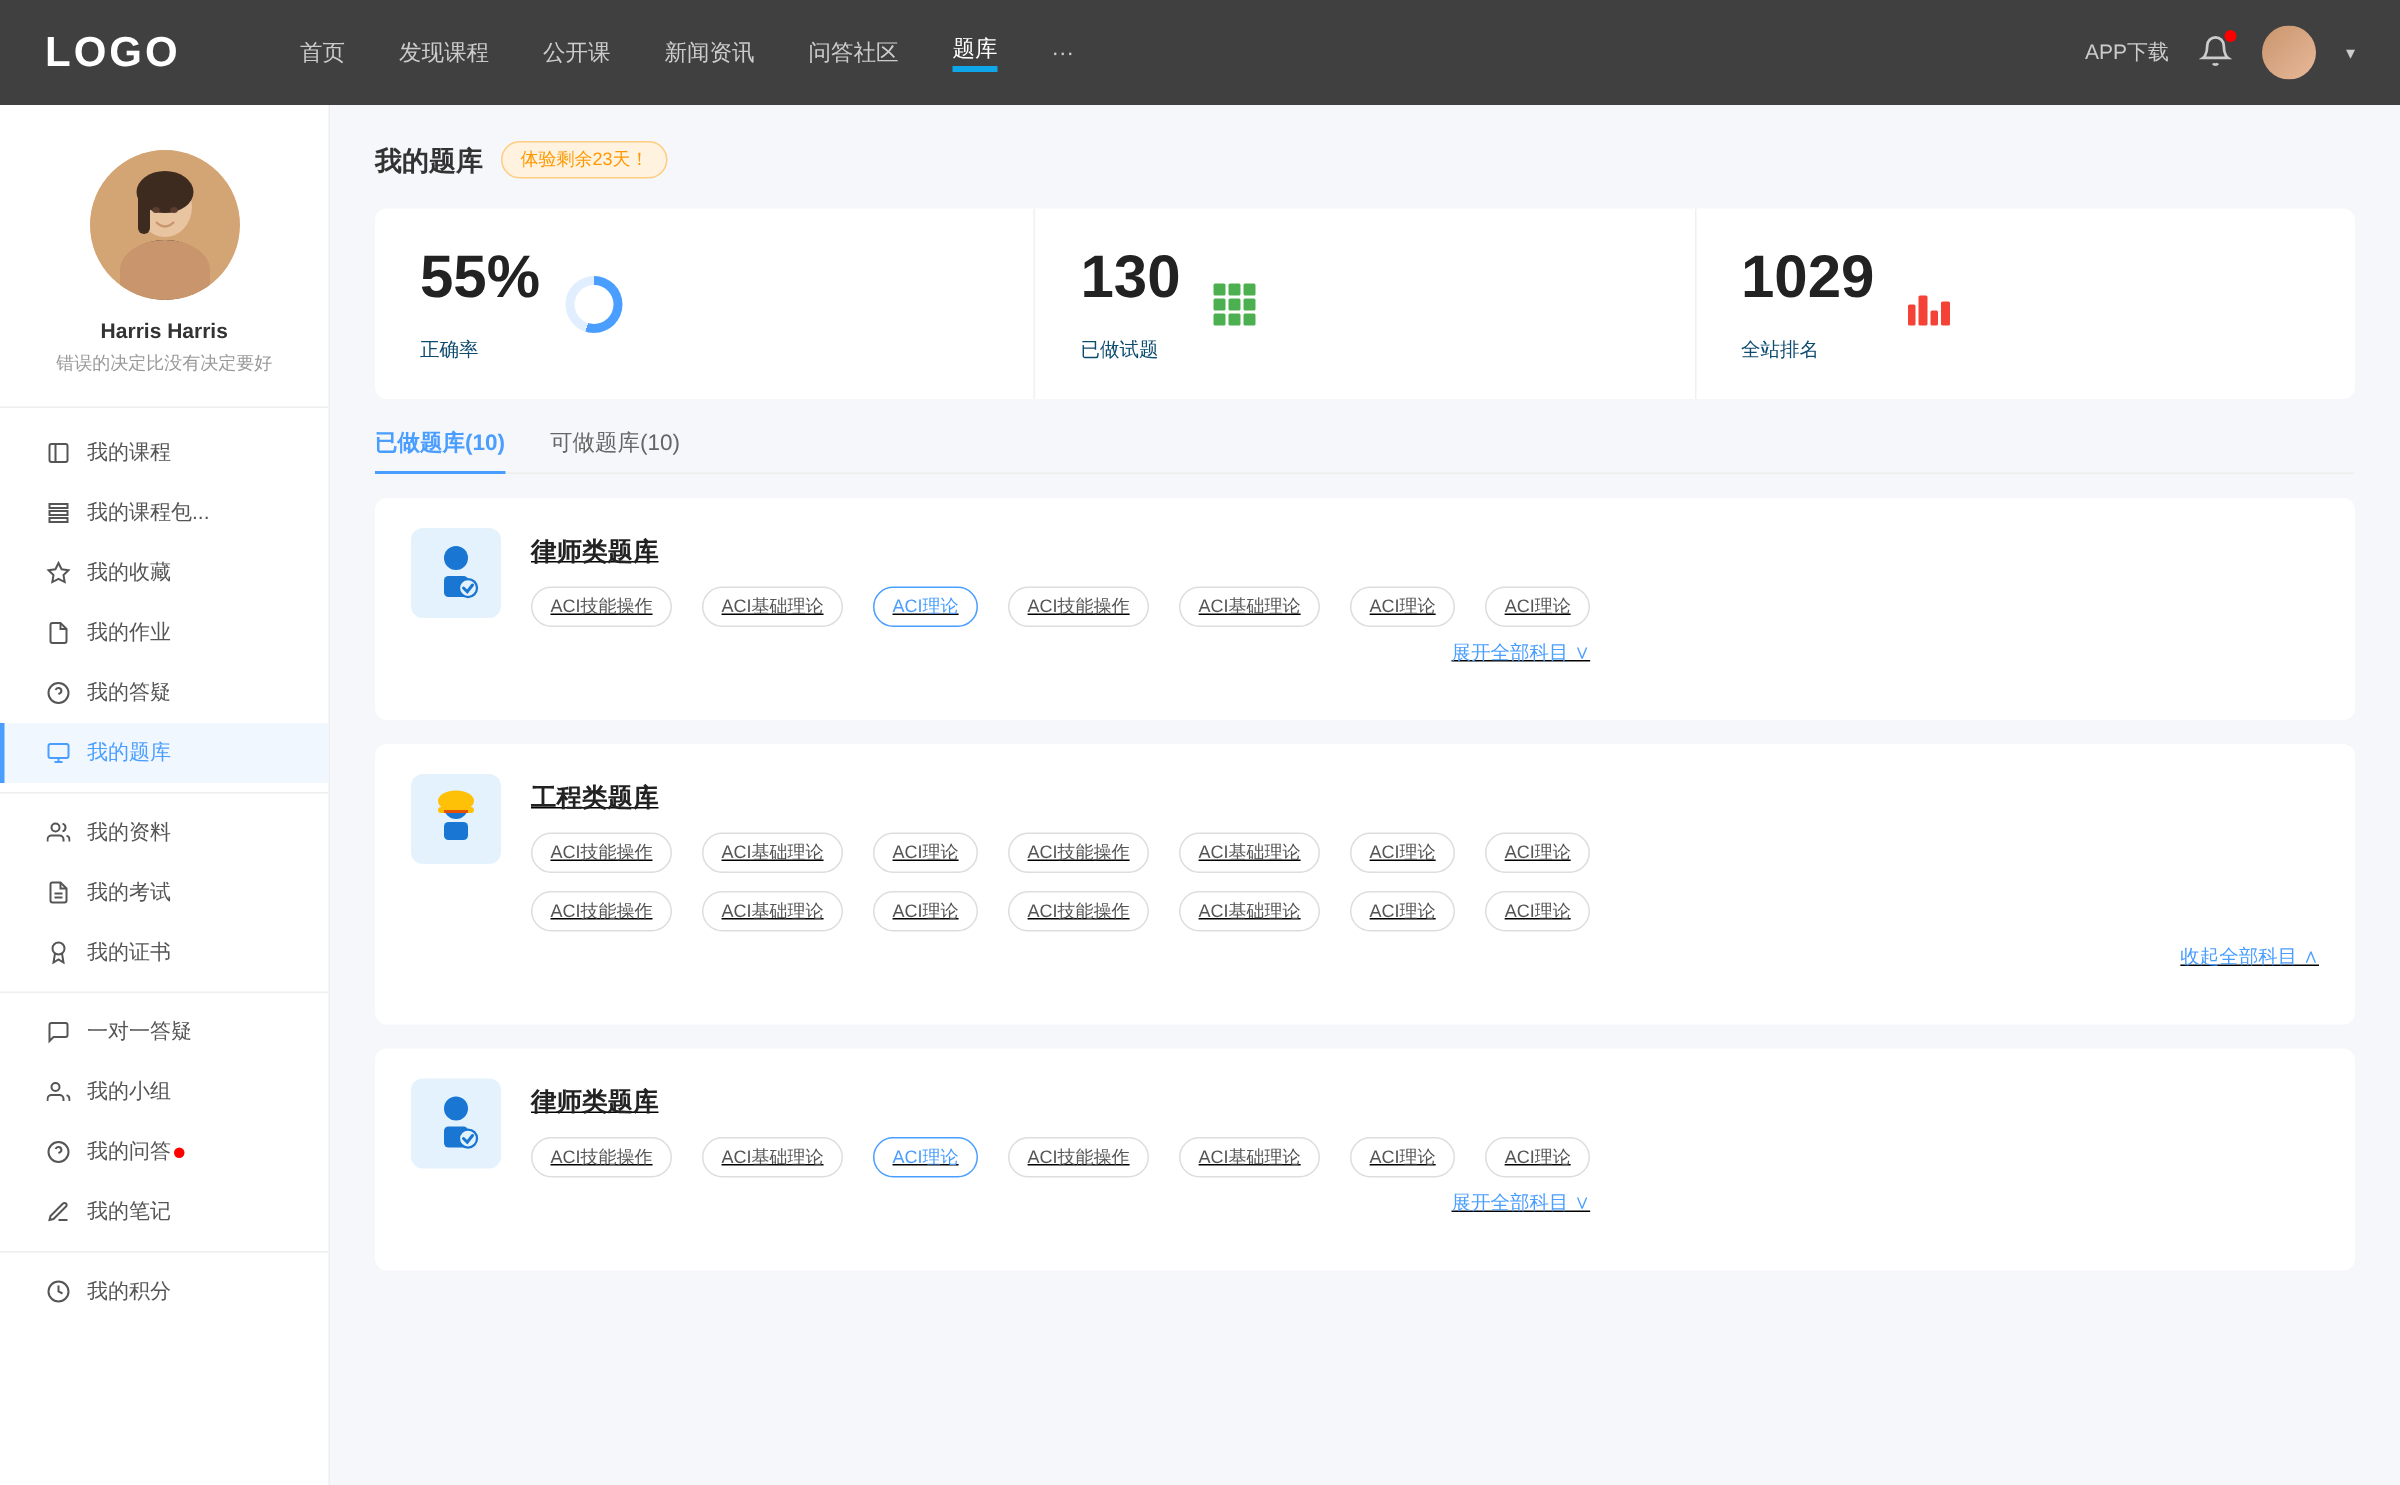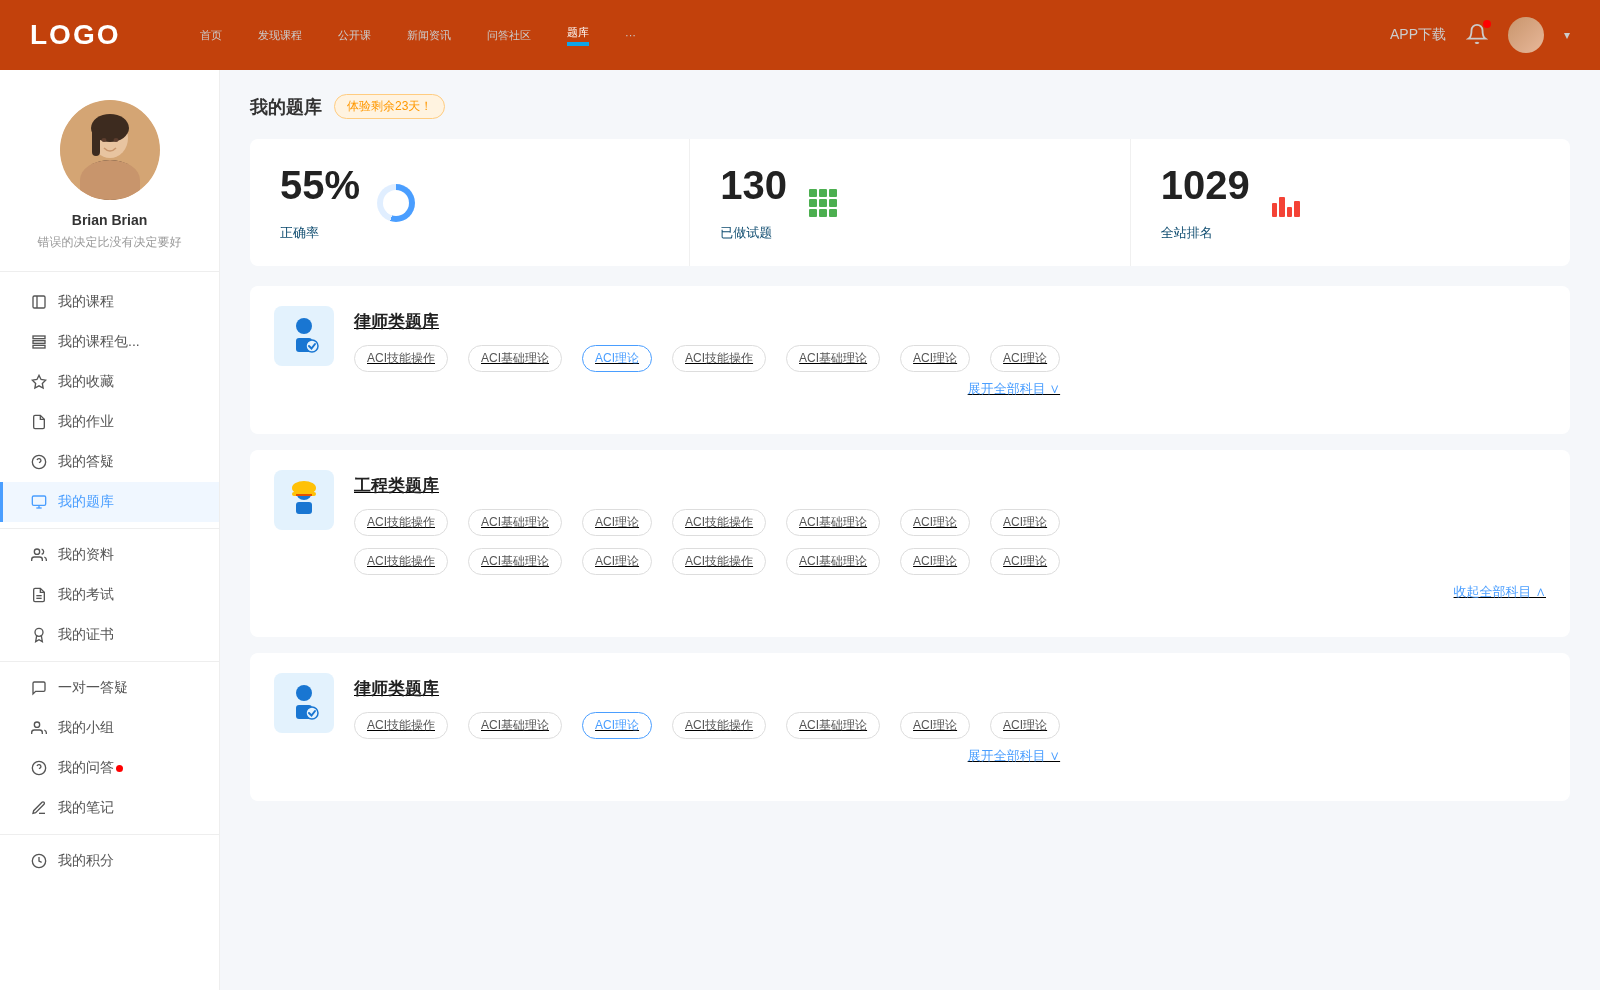--- a/index.html
+++ b/index.html
@@ -1,20 +1,20 @@
 <!DOCTYPE html>
 <html><head>
   <meta charset="utf-8">
   <style>
     * { box-sizing: border-box; margin: 0; padding: 0; }
     body { font-family: "PingFang SC", "Microsoft YaHei", sans-serif; background: #f0f2f5; min-height: 990px; }
 
     
     .header {
-      background: #c2410c;
+      background: #404040;
       height: 70px;
       display: flex;
       align-items: center;
       padding: 0 30px;
       position: fixed;
       top: 0; left: 0; right: 0;
       z-index: 100;
     }
     .header-logo {
       color: white;
@@ -26,21 +26,21 @@
     }
     .header-nav {
       display: flex;
       align-items: center;
       gap: 36px;
       flex: 1;
     }
     .header-nav a {
       color: #ccc;
       text-decoration: none;
-      font-size: 11px;
+      font-size: 15px;
       cursor: pointer;
     }
     .header-nav a.active {
       color: #fff;
       border-bottom: 4px solid #0ea5e9;
       padding-bottom: 2px;
     }
     .header-right {
       display: flex;
       align-items: center;
@@ -427,21 +427,21 @@
           <ellipse cx="50" cy="38" rx="18" ry="20" fill="#e8c4a0"></ellipse>
 
           <ellipse cx="50" cy="28" rx="19" ry="14" fill="#3d2b1f"></ellipse>
           <rect x="32" y="28" width="8" height="28" rx="4" fill="#3d2b1f"></rect>
 
           <ellipse cx="44" cy="40" rx="2.5" ry="2" fill="#5c3d2e"></ellipse>
           <ellipse cx="56" cy="40" rx="2.5" ry="2" fill="#5c3d2e"></ellipse>
           <path d="M44 48 Q50 54 56 48" stroke="#c8956c" stroke-width="1.5" fill="none"></path>
         </svg>
       </div>
-      <div class="profile-name">Brian Brian</div>
+      <div class="profile-name">Harris Harris</div>
       <div class="profile-motto">错误的决定比没有决定要好</div>
     </div>
 
     <ul class="sidebar-menu">
       <li>
         <span class="menu-icon">
           <svg width="16" height="16" viewBox="0 0 24 24" fill="none" stroke="currentColor" stroke-width="2">
             <rect x="3" y="3" width="18" height="18" rx="2"></rect>
               <line x1="9" y1="3" x2="9" y2="21"></line>
           </svg>
@@ -628,20 +628,24 @@
           <div class="bar-icon-red">
             <div class="bar" style="height:14px;"></div>
             <div class="bar" style="height:20px;"></div>
             <div class="bar" style="height:10px;"></div>
             <div class="bar" style="height:16px;"></div>
           </div>
         </div>
       </div>
     </div>
 
+    <div class="tabs-row">
+      <div class="tab-item active">已做题库(10)</div>
+      <div class="tab-item">可做题库(10)</div>
+    </div>
 
     <div class="qbank-card">
       <div class="qbank-header">
         <div class="qbank-icon">
 
           <svg width="44" height="44" viewBox="0 0 44 44">
             <circle cx="22" cy="12" r="8" fill="#1976d2"></circle>
             <rect x="14" y="24" width="16" height="14" rx="3" fill="#1976d2"></rect>
             <circle cx="30" cy="32" r="6" fill="#e3f2fd" stroke="#1976d2" stroke-width="1.5"></circle>
             <path d="M27 32 L29.5 34.5 L33 30" stroke="#1976d2" stroke-width="2" fill="none" stroke-linecap="round"></path>

